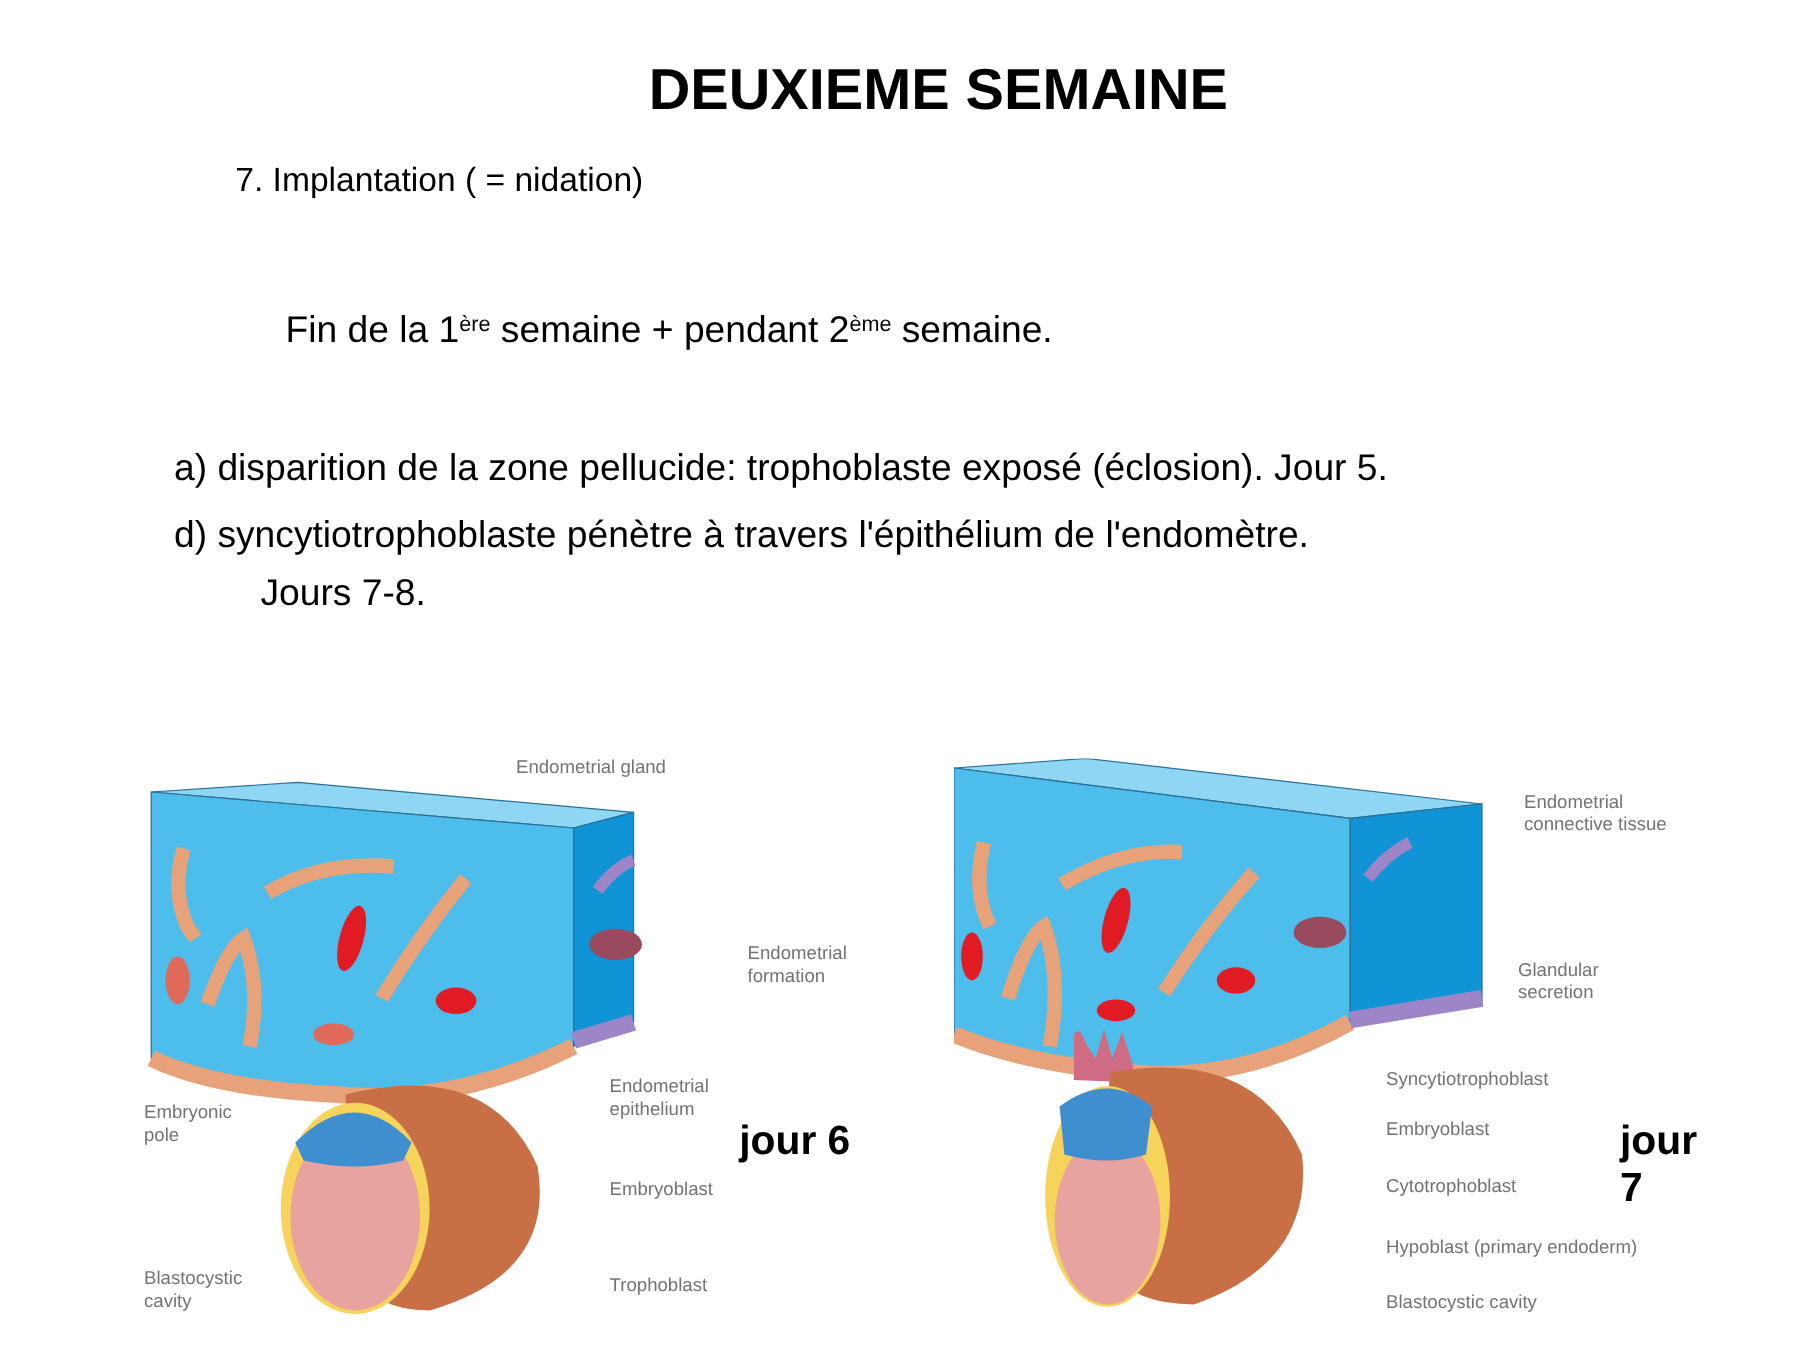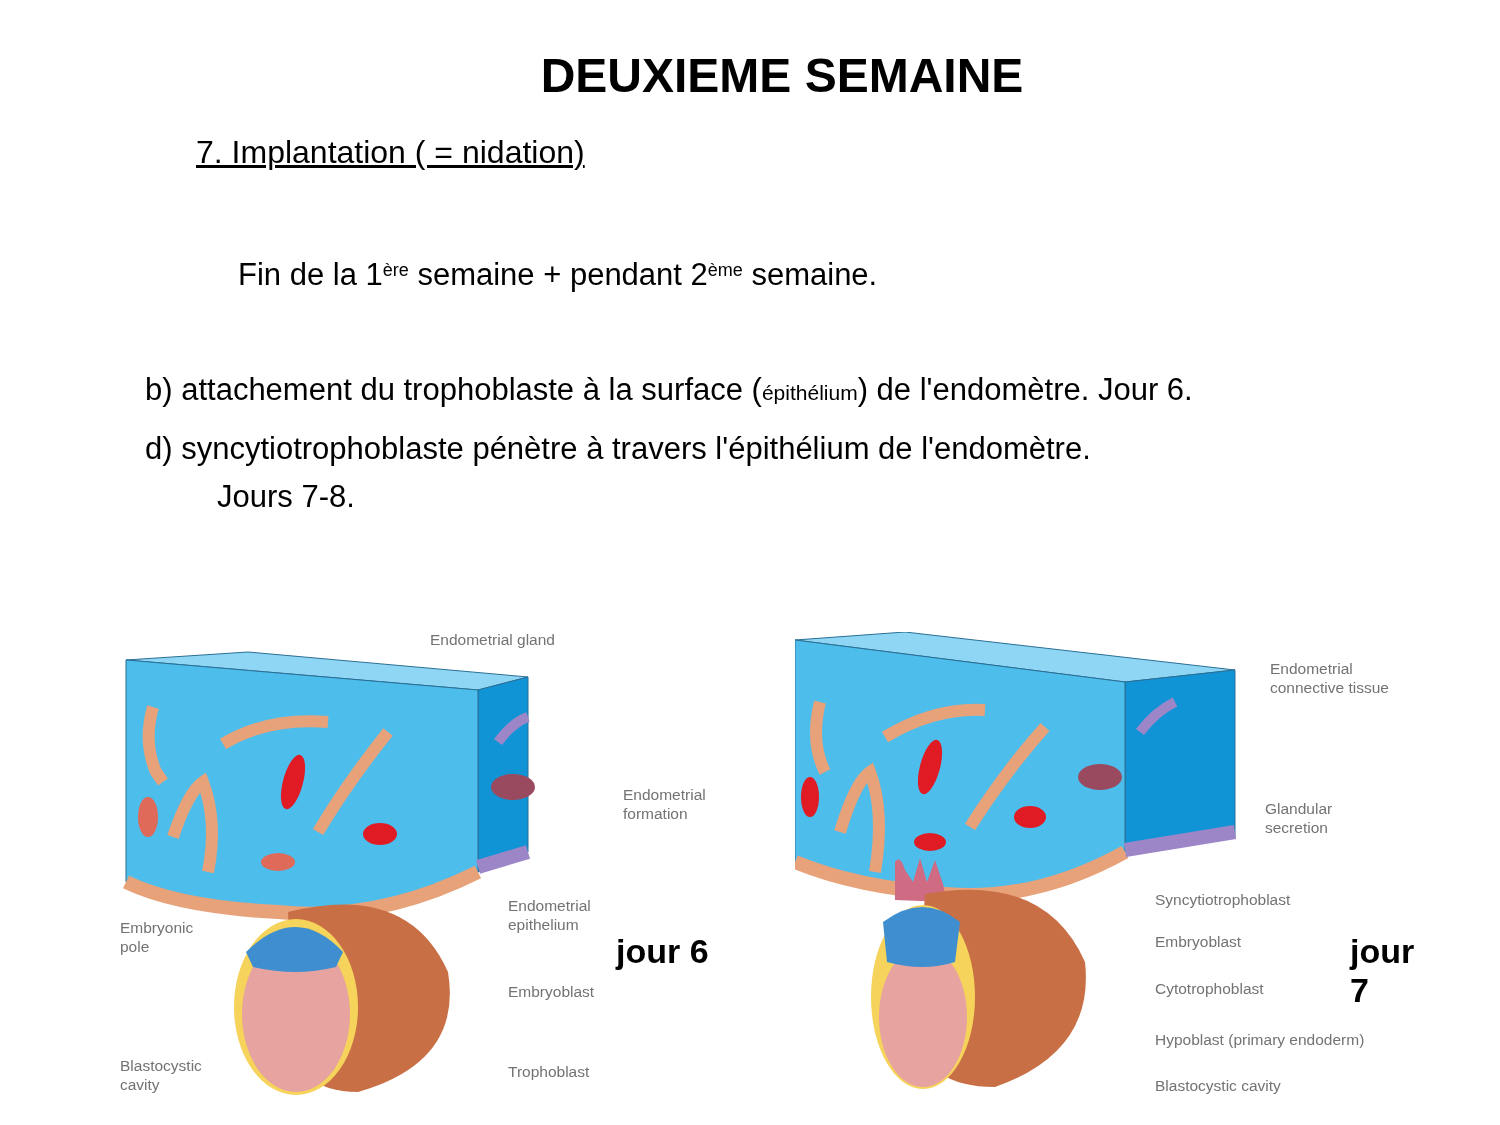--- a/index.html
+++ b/index.html
@@ -1,18 +1,18 @@
 <!DOCTYPE html>
 <html><head>
 <meta charset="utf-8">
 <style>
   html,body{margin:0;padding:0;background:#fff;}
   body{width:1500px;height:1125px;position:relative;overflow:hidden;font-family:"Liberation Sans",sans-serif;color:#000;}
   .title{position:absolute;left:0;width:1500px;top:48px;text-align:center;font-weight:bold;font-size:48px;padding-left:64px;box-sizing:border-box;}
-  .subtitle{position:absolute;left:196px;top:134px;font-size:32px;text-decoration:underline;}
+  .subtitle{position:absolute;left:196px;top:134px;font-size:28px;}
   .intro{position:absolute;left:238px;top:218px;font-size:31px;line-height:49px;margin-top:32px;}
   .intro sup{font-size:18px;vertical-align:top;position:relative;top:-4px;}
   .list{position:absolute;left:145px;top:362px;font-size:31px;line-height:56px;}
   .list .small{font-size:21px;}
   .list .cont{padding-left:72px;line-height:40px;}
   .fig{position:absolute;}
   .lbl{position:absolute;font-size:15.5px;color:#737373;line-height:19px;white-space:nowrap;}
   .jour{position:absolute;font-weight:bold;font-size:34px;}
   svg{position:absolute;left:0;top:0;}
 </style>
@@ -20,21 +20,21 @@
 <body>
 
 <div class="title">DEUXIEME SEMAINE</div>
 <div class="subtitle">7. Implantation ( = nidation)</div>
 
 <div class="intro">
   <div><span>Fin de la 1</span><sup>ère</sup><span> semaine + pendant 2</span><sup>ème</sup><span> semaine.</span></div>
 </div>
 
 <div class="list">
-  <div><span>b) attachement du trophoblaste à la surface (</span><span class="small">épithélium</span><span>) de l'endomètre. Jour 6.</span></div>
+  <div>a) disparition de la zone pellucide: trophoblaste exposé (éclosion). Jour 5.</div>
   <div>d) syncytiotrophoblaste pénètre à travers l'épithélium de l'endomètre.</div>
   <div class="cont">Jours 7-8.</div>
 </div>
 
 <div class="fig" style="left:118px;top:622px;width:600px;height:480px;">
   <svg width="600" height="480">
 
     <polygon points="8,38 130,30 410,55 360,68" fill="#8fd6f5" stroke="#2a6f95" stroke-width="1"></polygon>
 
     <polygon points="360,68 410,55 410,230 360,250" fill="#1194d6" stroke="#2a6f95" stroke-width="1"></polygon>

